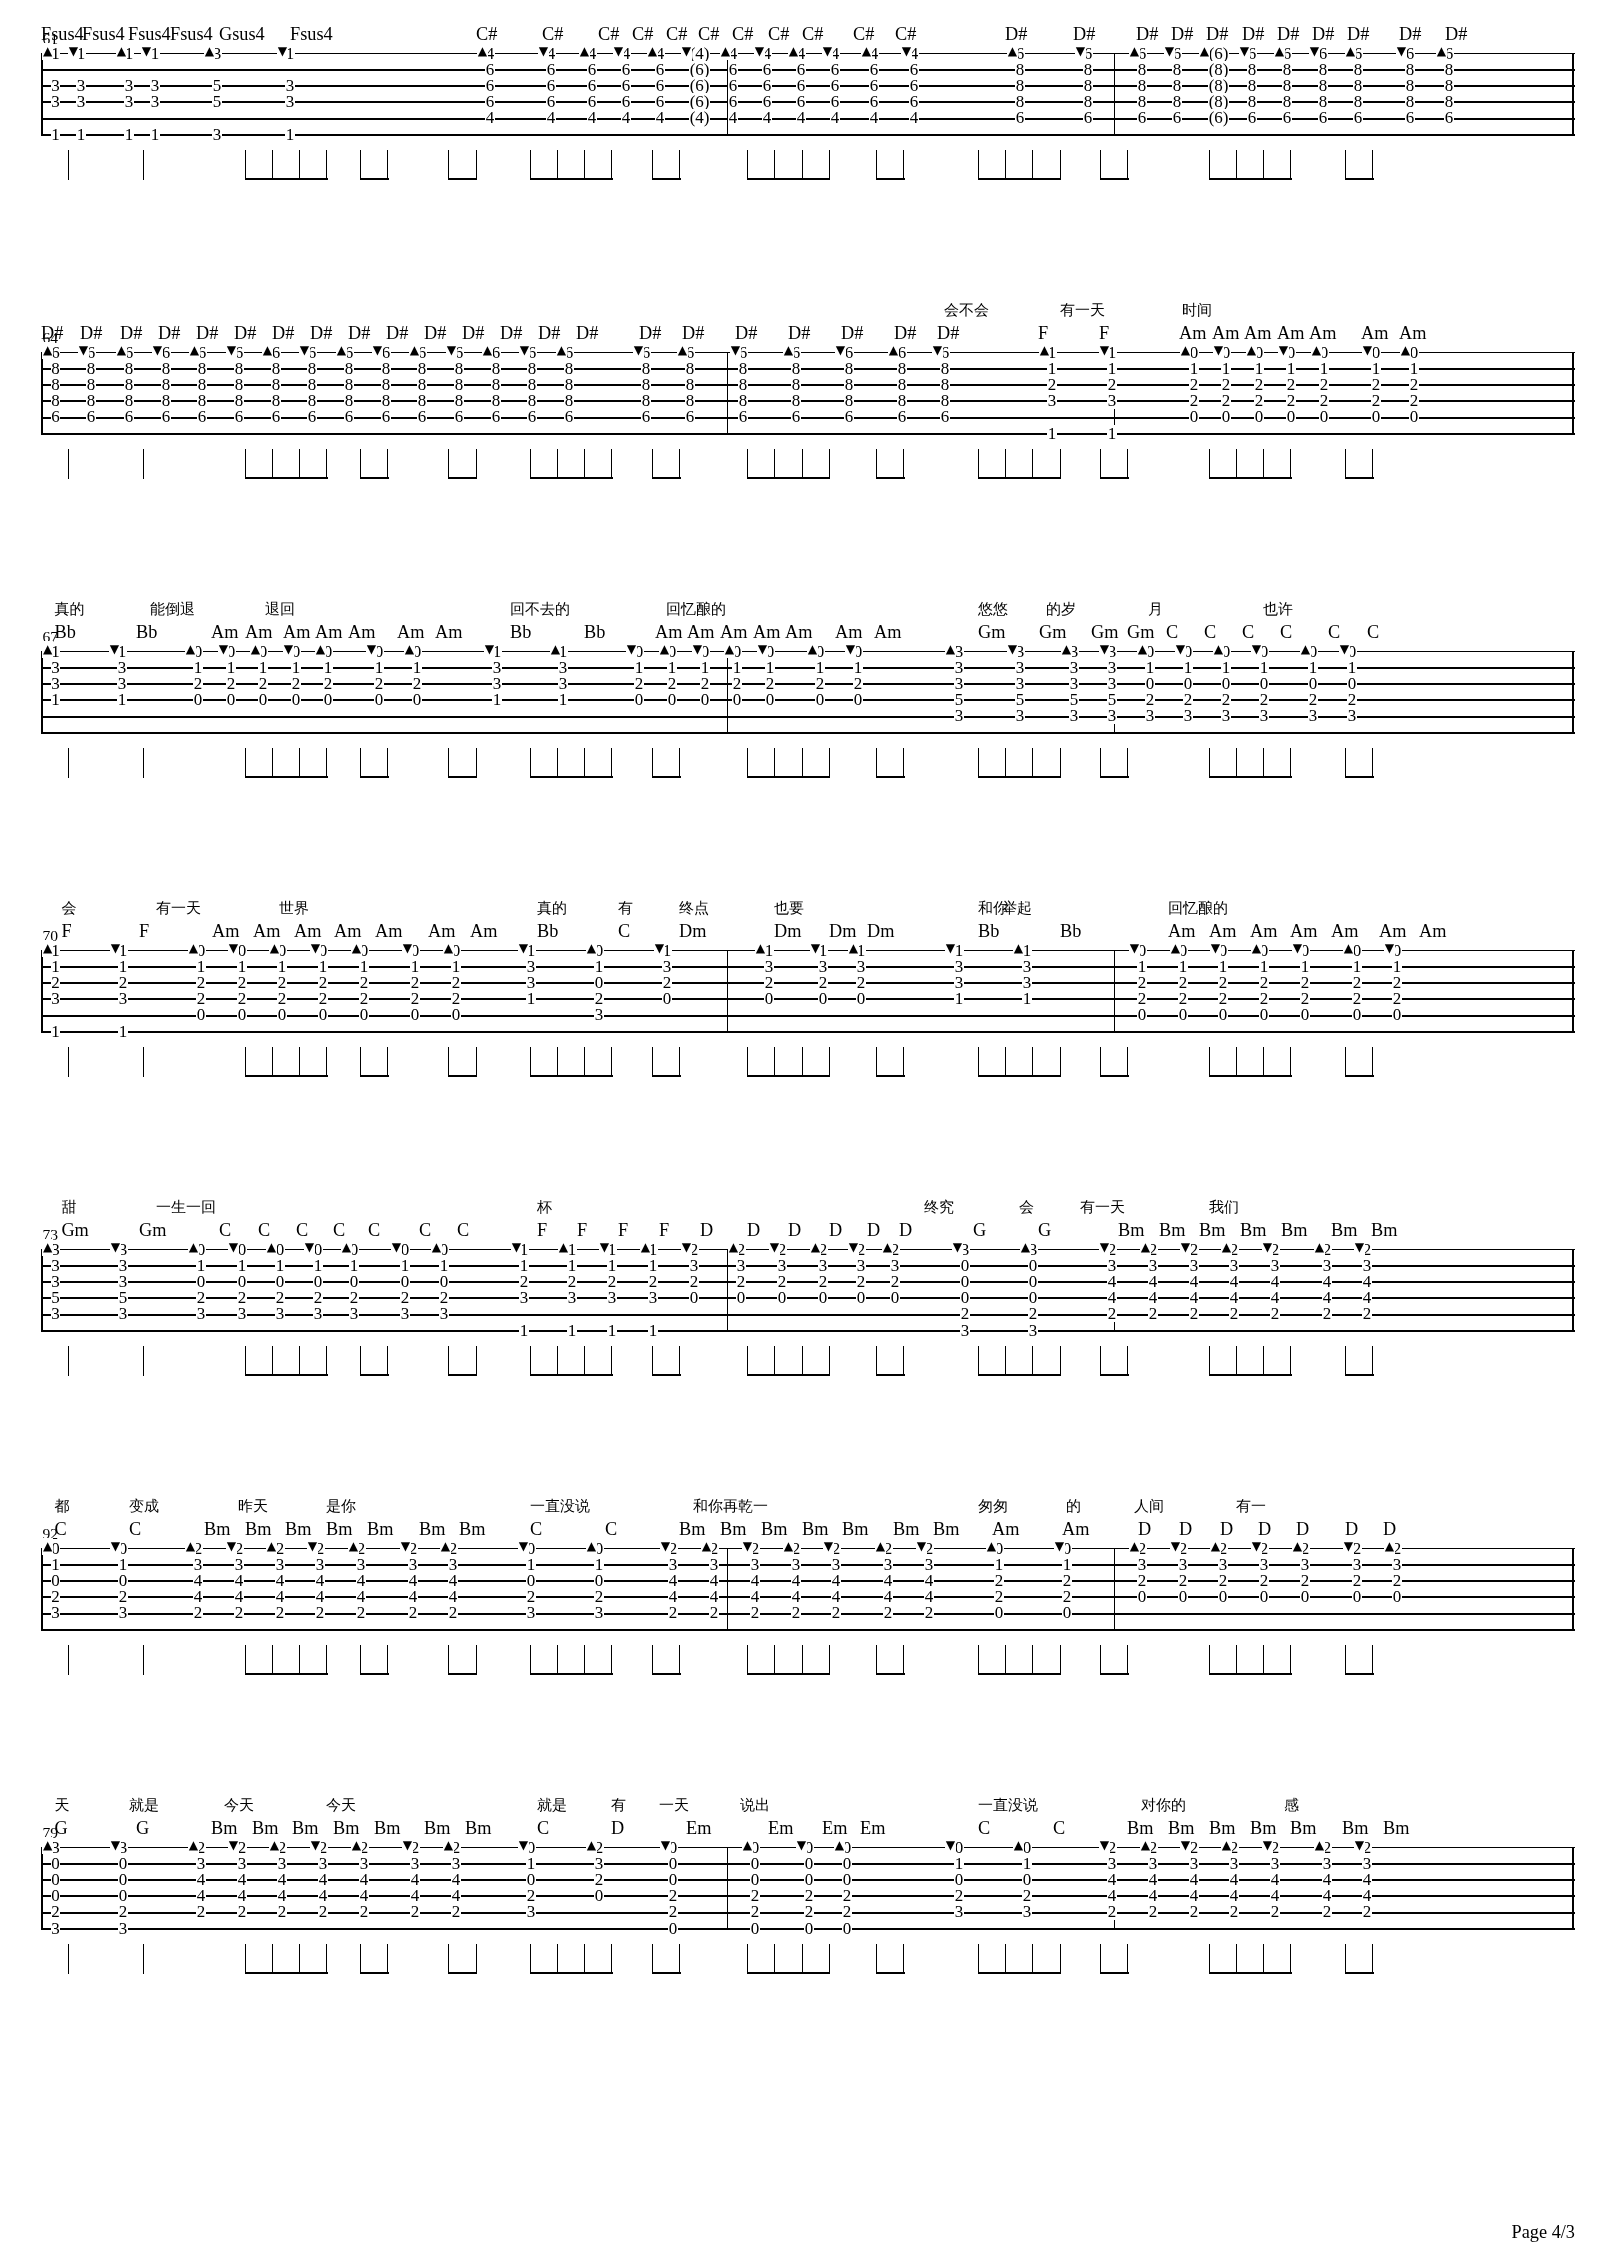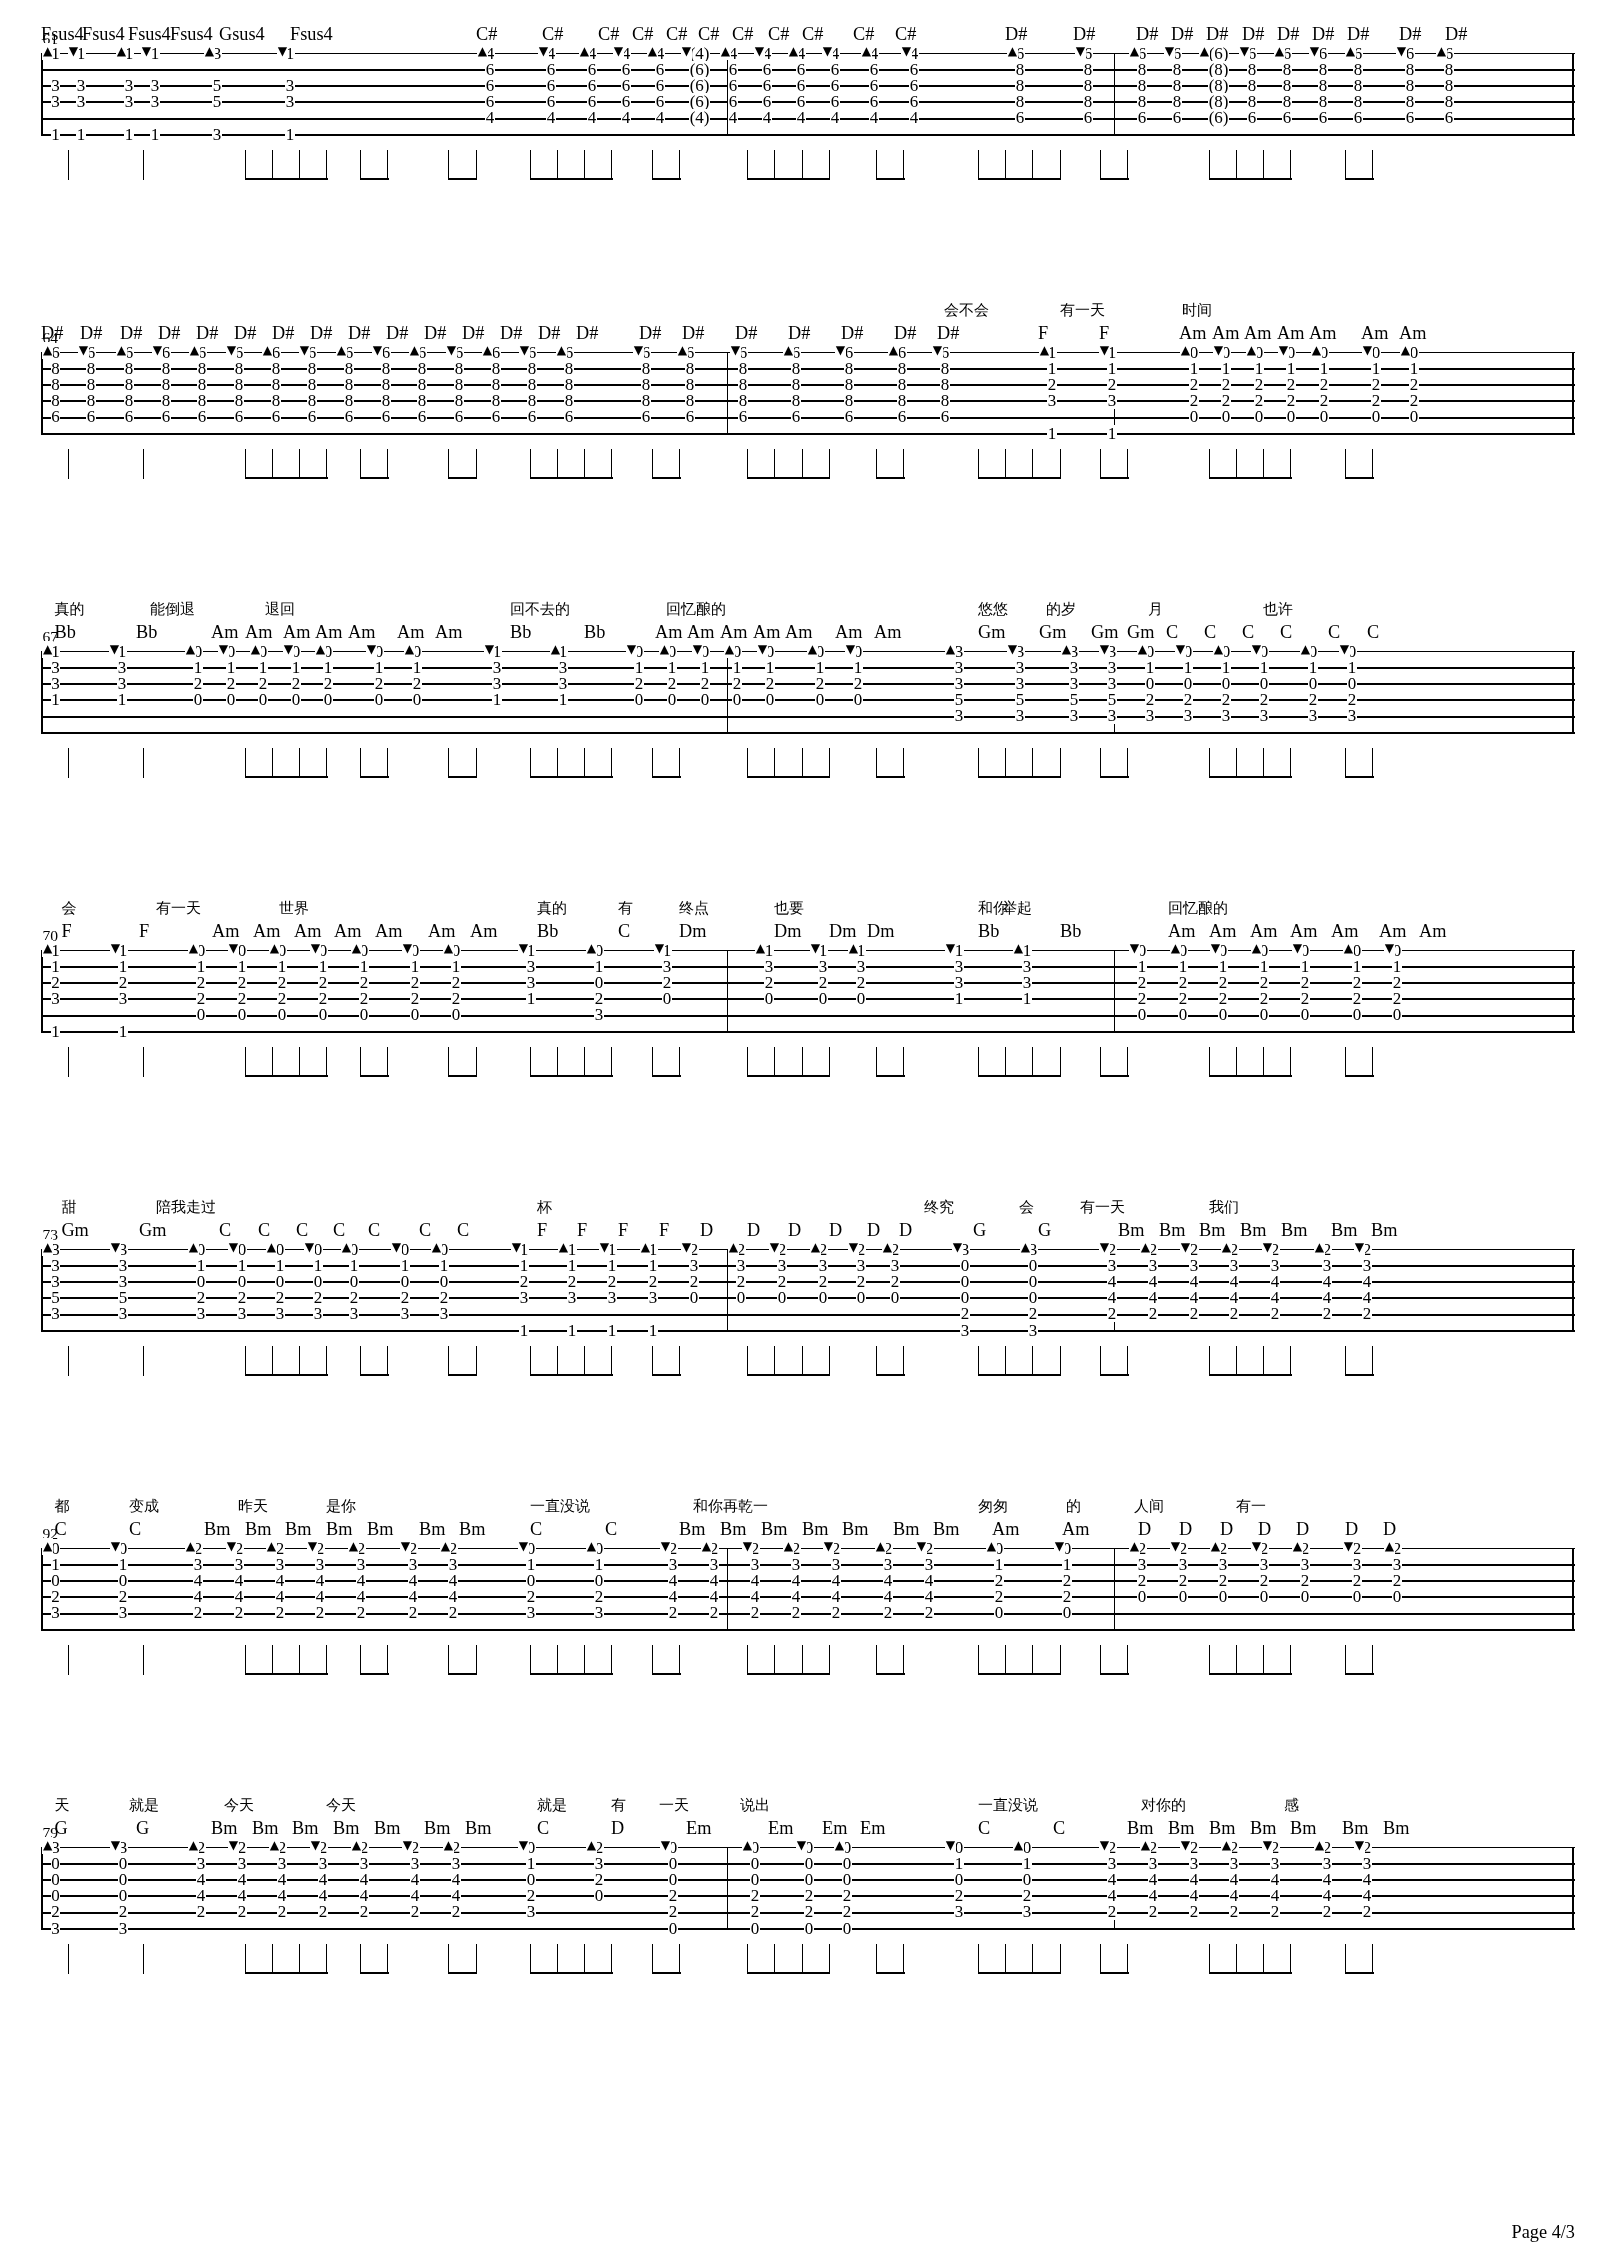--- a/index.html
+++ b/index.html
@@ -1172,21 +1172,21 @@
             <div class="stem" style="left: 1304px;"></div>
             <div class="stem" style="left: 1331px;"></div>
             <div class="beam" style="left: 1304px; width: 28.5px;"></div>
           </div>
         </div>
       </div>
       <div class="system">
         <div class="sys-inner">
           <div class="row-lyrics">
             <span style="left: 20.4px;">甜</span>
-            <span style="left: 115px;">陪我走过</span>
+            <span style="left: 115px;">一生一回</span>
             <span style="left: 496px;">杯</span>
             <span style="left: 883px;">终究</span>
             <span style="left: 978px;">会</span>
             <span style="left: 1039px;">有一天</span>
             <span style="left: 1168px;">我们</span>
           </div>
           <div class="row-chords">
             <span style="left: 20.4px;">Gm</span>
             <span style="left: 98px;">Gm</span>
             <span style="left: 178px;">C</span>

